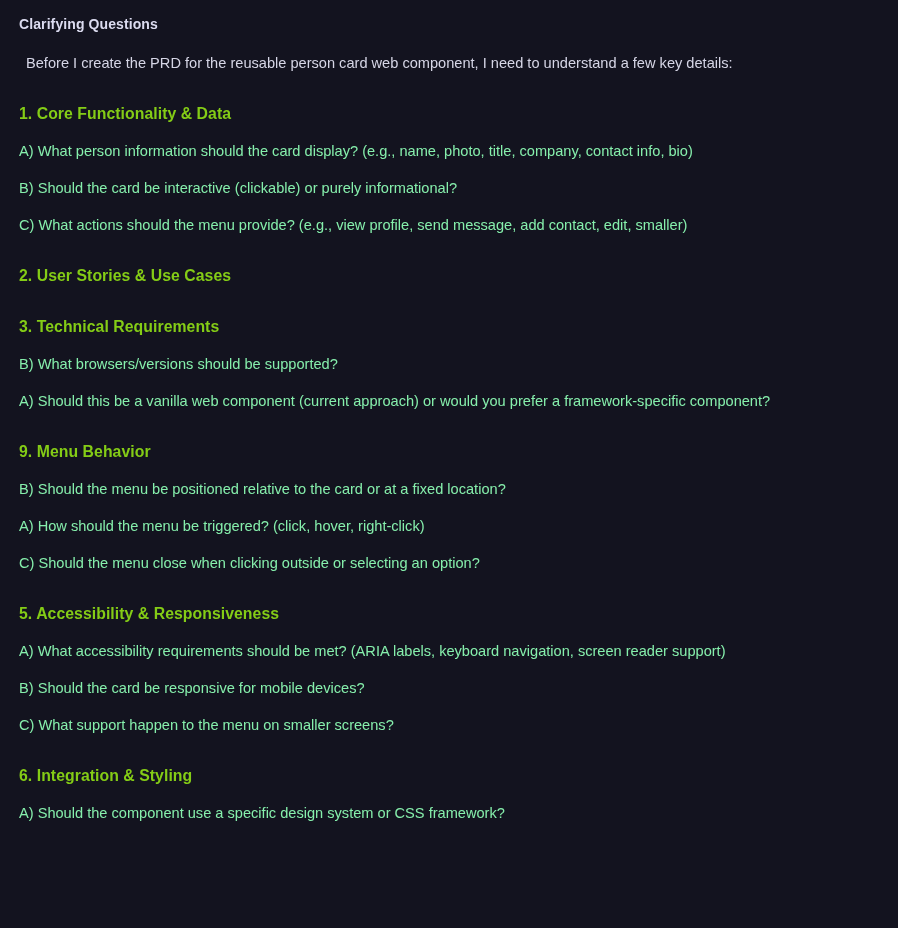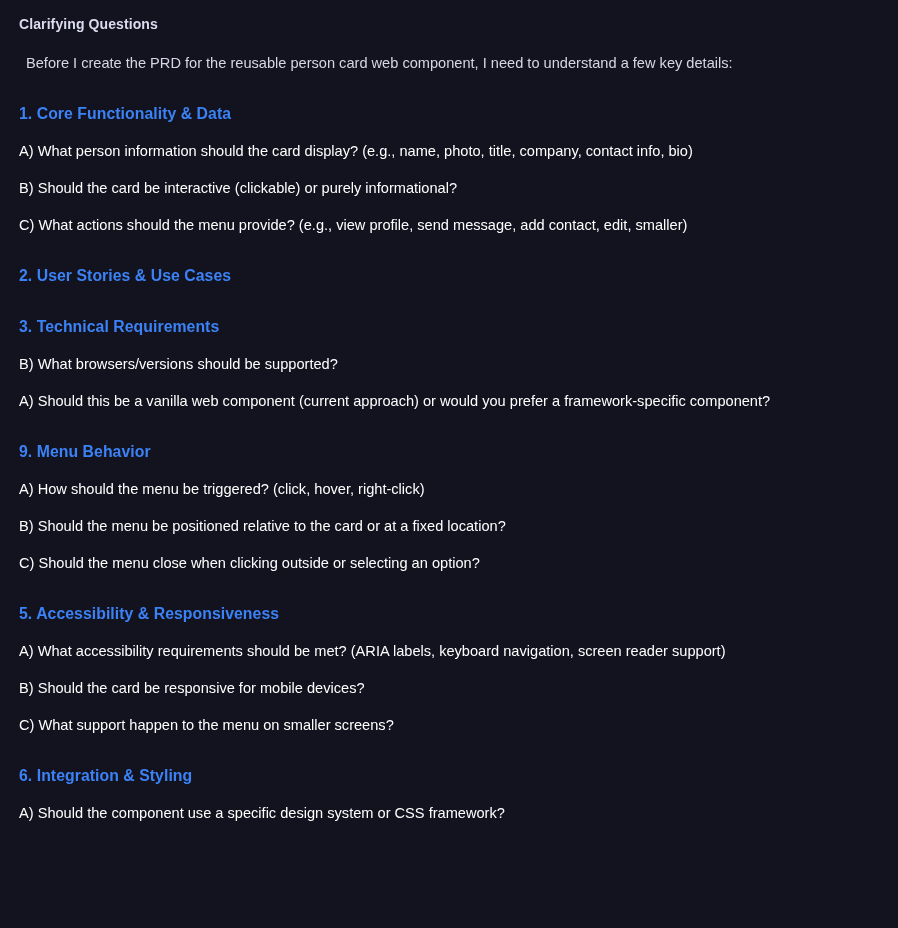--- a/index.html
+++ b/index.html
@@ -45,34 +45,34 @@
   .section {
     margin-top: 29px;
   }
 
   .section-heading {
     margin: 0 0 2px 0;
     padding: 0;
     font-size: 15.8px;
     font-weight: bold;
     line-height: 22px;
-    color: #3b82f6;
+    color: #84cc16;
     letter-spacing: 0.05px;
   }
 
   .question-list {
     list-style: none;
     margin: 0;
     padding: 0;
   }
 
   .question-item {
     font-size: 14.6px;
     line-height: 21px;
-    color: #ffffff;
+    color: #86efac;
     margin-top: 16px;
     white-space: nowrap;
   }
 </style>
 </head>
 <body>
 
 <div class="response-panel">
 
   <h1 class="doc-title">Clarifying Questions</h1>
@@ -98,22 +98,22 @@
       <h2 class="section-heading">3. Technical Requirements</h2>
       <ul class="question-list">
         <li class="question-item">B) What browsers/versions should be supported?</li>
         <li class="question-item">A) Should this be a vanilla web component (current approach) or would you prefer a framework-specific component?</li>
       </ul>
     </section>
 
     <section class="section">
       <h2 class="section-heading">9. Menu Behavior</h2>
       <ul class="question-list">
+        <li class="question-item">B) Should the menu be positioned relative to the card or at a fixed location?</li>
         <li class="question-item">A) How should the menu be triggered? (click, hover, right-click)</li>
-        <li class="question-item">B) Should the menu be positioned relative to the card or at a fixed location?</li>
         <li class="question-item">C) Should the menu close when clicking outside or selecting an option?</li>
       </ul>
     </section>
 
     <section class="section">
       <h2 class="section-heading">5. Accessibility &amp; Responsiveness</h2>
       <ul class="question-list">
         <li class="question-item">A) What accessibility requirements should be met? (ARIA labels, keyboard navigation, screen reader support)</li>
         <li class="question-item">B) Should the card be responsive for mobile devices?</li>
         <li class="question-item">C) What support happen to the menu on smaller screens?</li>

